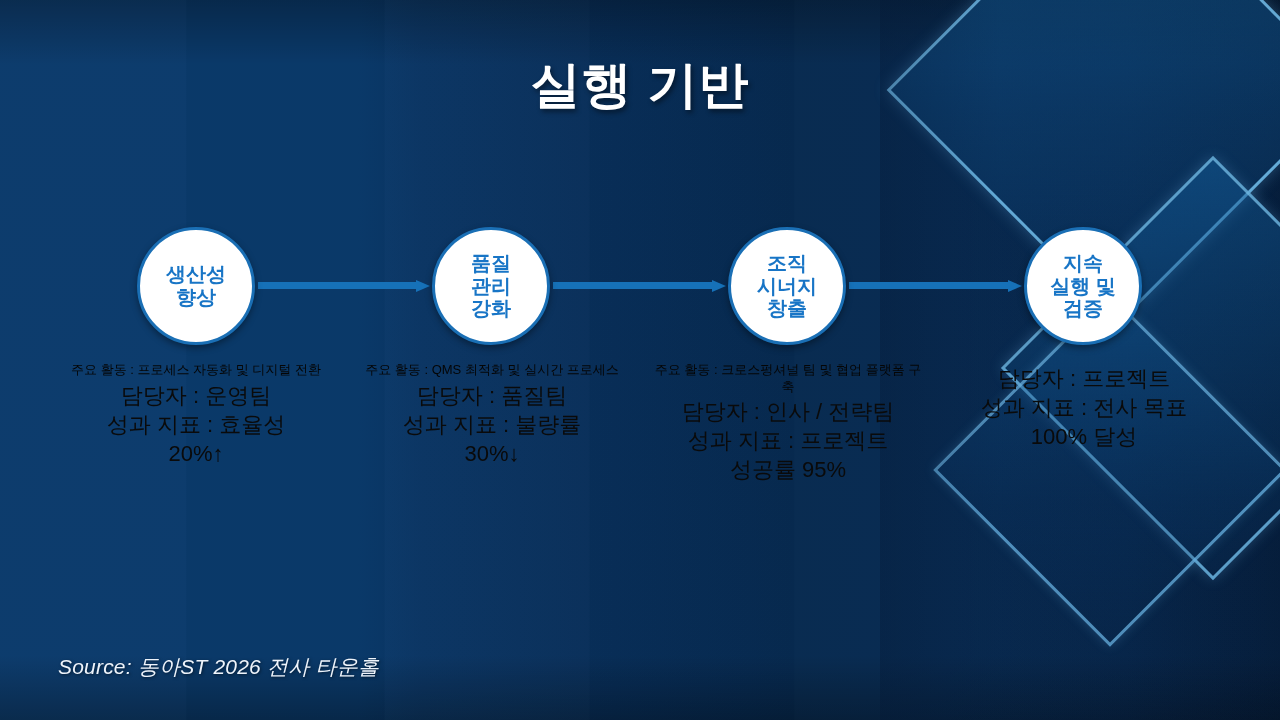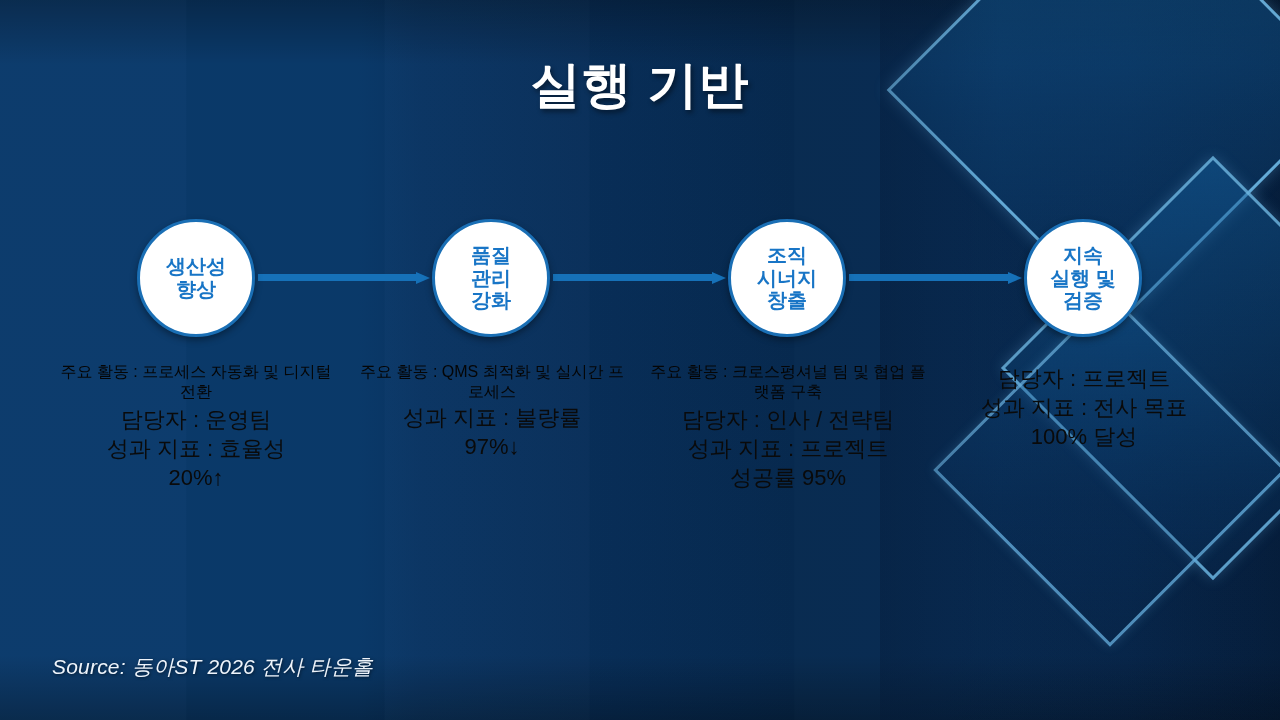--- a/index.html
+++ b/index.html
@@ -90,21 +90,21 @@
     text-align:center;
     color:#ffffff;
     font-size:50px;
     font-weight:bold;
     letter-spacing:1px;
     text-shadow:2px 3px 5px rgba(0,0,0,0.45);
     z-index:6;
   }
 
   
-  #flow { position:absolute; left:0; top:7px; width:1280px; height:552px; z-index:5; }
+  #flow { position:absolute; left:0; top:15px; width:1280px; height:552px; z-index:5; }
 
   .node {
     position:absolute;
     width:118px; height:118px;
     border-radius:50%;
     background:#ffffff;
     border:3px solid #1a6fb5;
     display:flex; align-items:center; justify-content:center;
     box-shadow:0 3px 7px rgba(0,0,0,0.38);
     z-index:7;
@@ -156,38 +156,38 @@
     text-align:center;
     color:#000000;
     z-index:6;
   }
   .caption.c1 { left:58px; }
   .caption.c2 { left:354px; }
   .caption.c3 { left:650px; }
   .caption.c4 { left:946px; }
 
   .cap-activity {
-    font-size:16px;
+    font-size:13px;
     line-height:1.28;
     font-weight:normal;
     color:#050505;
   }
   .cap-owner, .cap-metric {
     font-size:22px;
     line-height:1.32;
     color:#0a0a0a;
     margin-top:2px;
     white-space:pre-line;
   }
   .cap-metric { margin-top:0; }
 
   
   #source {
     position:absolute;
-    left:52px; top:653px;
+    left:58px; top:653px;
     color:#eef4fb;
     font-size:21px;
     font-style:italic;
     letter-spacing:0.2px;
     text-shadow:1px 1px 3px rgba(0,0,0,0.5);
     z-index:6;
   }
 </style>
 </head>
 <body>
@@ -247,22 +247,23 @@
 
   <div class="caption c1">
     <div class="cap-activity">주요 활동 : 프로세스 자동화 및 디지털 전환</div>
     <div class="cap-owner">담당자 :  운영팀</div>
     <div class="cap-metric">성과 지표 :  효율성
 20%↑</div>
   </div>
 
   <div class="caption c2">
     <div class="cap-activity">주요 활동 : QMS  최적화 및 실시간 프로세스</div>
+    <div class="cap-owner">담당자 :  품질팀</div>
     <div class="cap-metric">성과 지표 :  불량률
-97%↓</div>
+30%↓</div>
   </div>
 
   <div class="caption c3">
     <div class="cap-activity">주요 활동 : 크로스펑셔널 팀 및 협업 플랫폼 구축</div>
     <div class="cap-owner">담당자 :  인사 / 전략팀</div>
     <div class="cap-metric">성과 지표 :  프로젝트
 성공률  95%</div>
   </div>
 
   <div class="caption c4">

